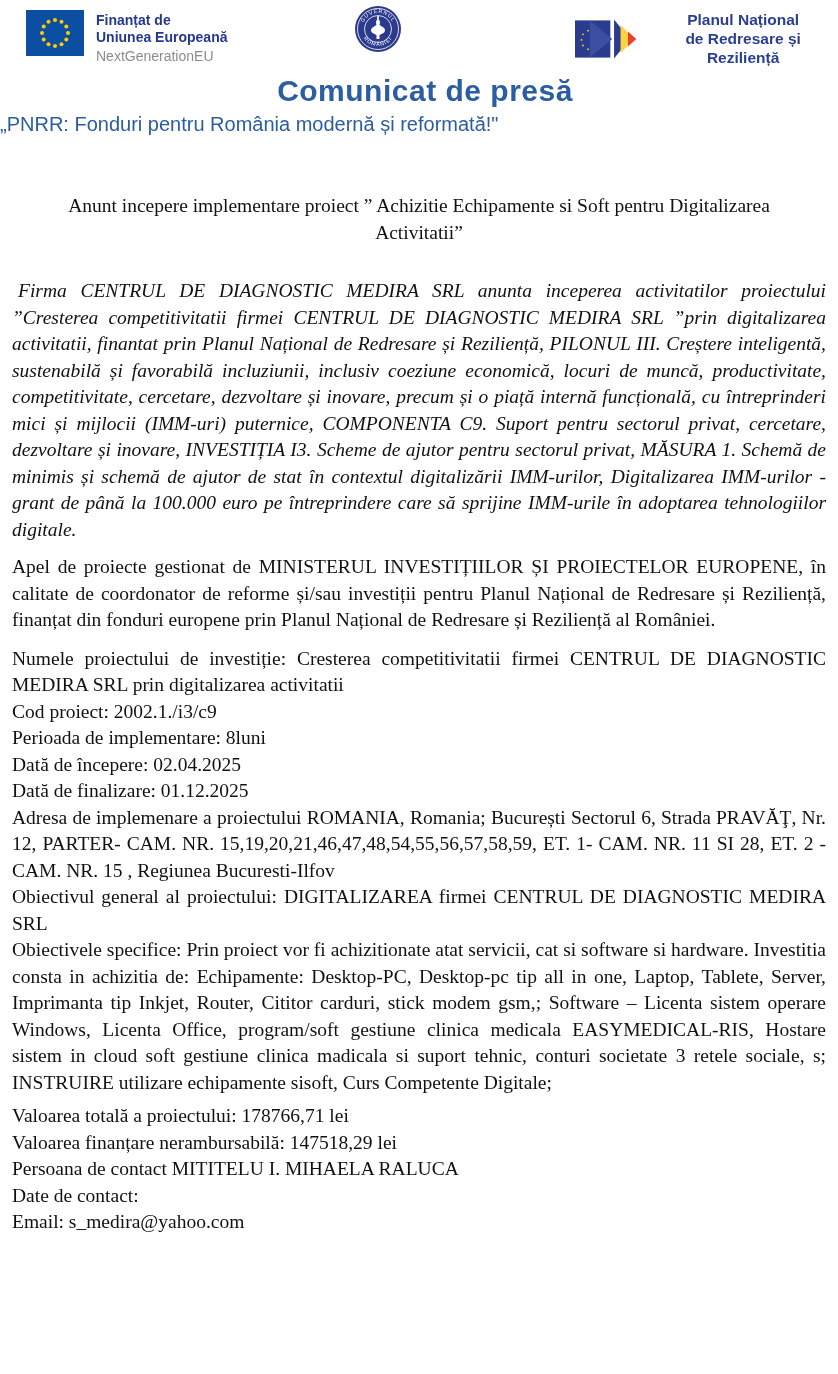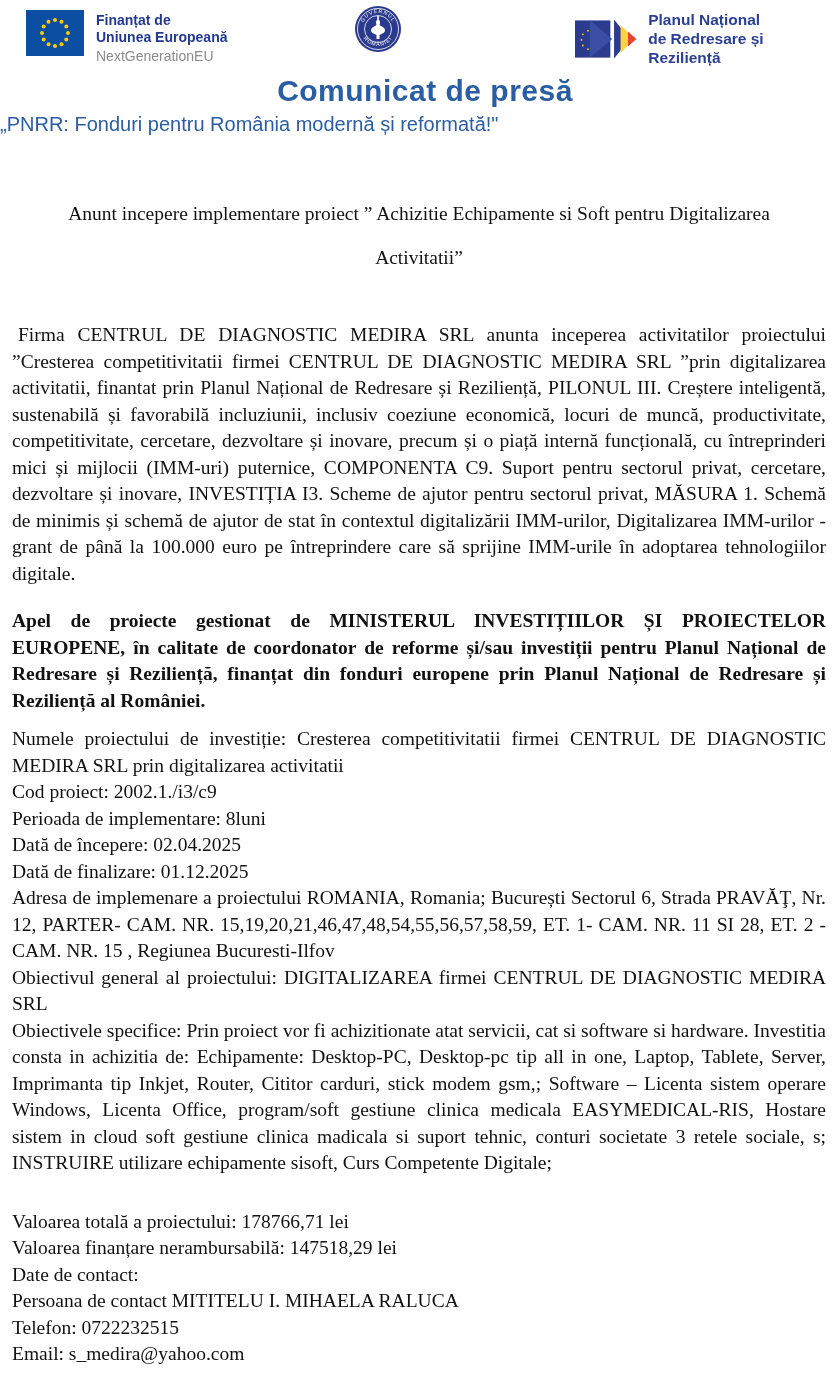--- a/index.html
+++ b/index.html
@@ -12,42 +12,42 @@
     color:#111111;
   }
   
   .header{position:relative;height:150px;font-family:"Liberation Sans", sans-serif;}
   .eu-logo{position:absolute;left:26px;top:10px;display:flex;align-items:flex-start;}
   .eu-logo svg{display:block;}
   .eu-text{margin-left:12px;padding-top:2px;line-height:17px;}
   .eu-text .b{font-weight:bold;color:#24388f;font-size:14px;}
   .eu-text .g{color:#8c8c8c;font-size:14px;margin-top:2px;}
   .gov-seal{position:absolute;left:354px;top:5px;}
-  .pnrr-logo{position:absolute;left:575px;top:10px;display:flex;align-items:center;}
+  .pnrr-logo{position:absolute;left:575px;top:10px;display:flex;align-items:center;text-align:center;}
   .pnrr-text{margin-left:10px;color:#2b3f92;font-weight:bold;font-size:15.5px;line-height:19px;}
   .title{
     position:absolute;top:74px;left:12px;right:0;
     text-align:center;font-weight:bold;font-size:30px;
     color:#2b5da2;letter-spacing:0.5px;
   }
   .subtitle{
     position:absolute;top:113px;left:0;right:0;
     text-align:left;font-size:20px;color:#2b5da2;
   }
   
   .doc{padding:0 12px;font-size:19.5px;line-height:26.5px;}
   .announce{
     margin:42px auto 0 auto;max-width:755px;
-    text-align:center;line-height:44px;
+    text-align:center;line-height:27px;
   }
   .para{margin:0;text-align:justify;}
-  .p1{margin-top:42px;text-indent:6px;}
-  .p2{margin-top:21px;font-weight:bold;}
+  .p1{margin-top:32px;text-indent:6px;font-style:italic;}
+  .p2{margin-top:11px;}
   .details{margin-top:12px;}
-  .contact{margin-top:32px;}
+  .contact{margin-top:7px;}
   .doc-line{text-align:justify;}
 </style>
 </head>
 <body>
 
 <div class="page">
 
   <div class="header">
 
     <div class="eu-logo">
@@ -133,20 +133,19 @@
       <div class="doc-line">Dată de începere: 02.04.2025</div>
       <div class="doc-line">Dată de finalizare: 01.12.2025</div>
       <div class="doc-line">Adresa de implemenare a proiectului ROMANIA, Romania; București Sectorul 6, Strada PRAVĂŢ, Nr. 12, PARTER- CAM. NR. 15,19,20,21,46,47,48,54,55,56,57,58,59, ET. 1- CAM. NR. 11 SI 28, ET. 2 - CAM. NR. 15 , Regiunea Bucuresti-Ilfov</div>
       <div class="doc-line">Obiectivul general al proiectului: DIGITALIZAREA firmei CENTRUL DE DIAGNOSTIC MEDIRA SRL</div>
       <div class="doc-line">Obiectivele specifice: Prin proiect vor fi achizitionate atat servicii, cat si software si hardware. Investitia consta in achizitia de: Echipamente: Desktop-PC, Desktop-pc tip all in one, Laptop, Tablete, Server, Imprimanta tip Inkjet, Router,  Cititor carduri, stick modem gsm,; Software – Licenta sistem operare Windows, Licenta Office, program/soft gestiune clinica medicala EASYMEDICAL-RIS, Hostare sistem in cloud soft gestiune clinica madicala si suport tehnic, conturi societate 3 retele sociale, s; INSTRUIRE utilizare echipamente sisoft,  Curs Competente Digitale;</div>
     </div>
 
     <div class="contact">
       <div class="doc-line">Valoarea totală a proiectului: 178766,71 lei</div>
       <div class="doc-line">Valoarea finanțare nerambursabilă: 147518,29 lei</div>
+      <div class="doc-line">Persoana de contact MITITELU I. MIHAELA RALUCA</div>
       <div class="doc-line">Date de contact:</div>
-      <div class="doc-line">Persoana de contact MITITELU I. MIHAELA RALUCA</div>
-      <div class="doc-line">Telefon: 0722232515</div>
       <div class="doc-line">Email: s_medira@yahoo.com</div>
     </div>
 
   </div>
 </div>
 
 </body></html>

